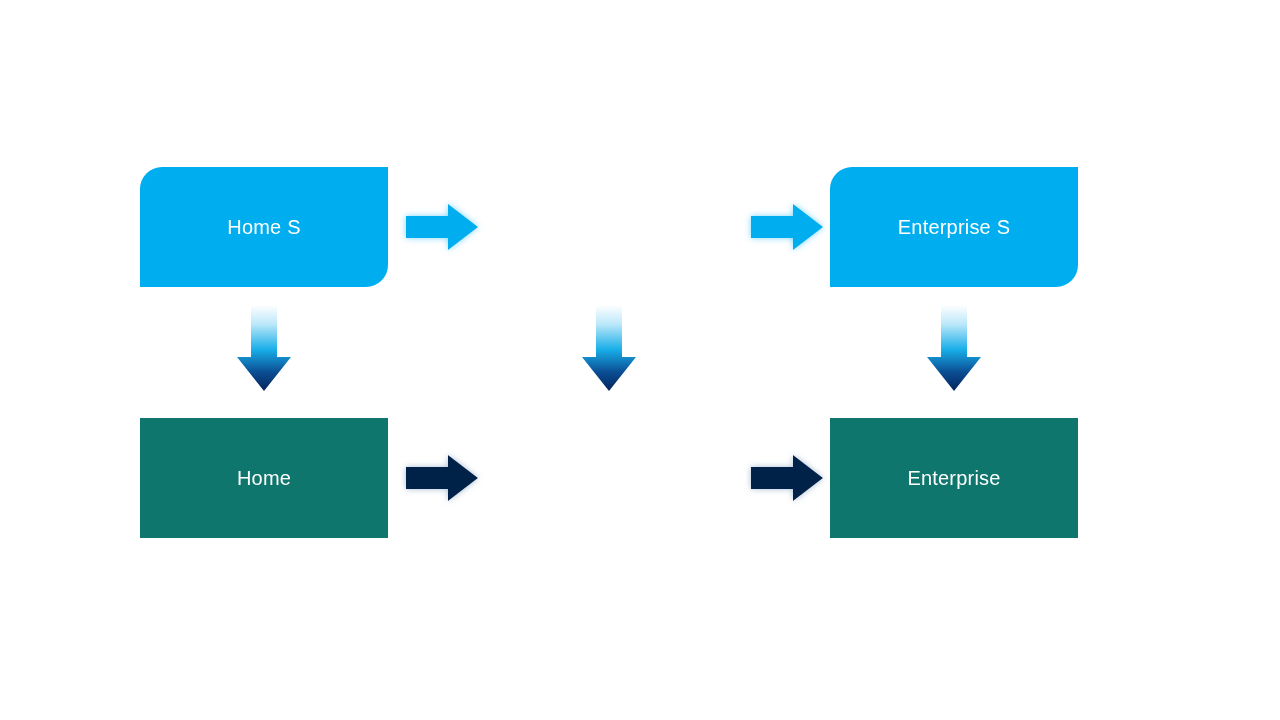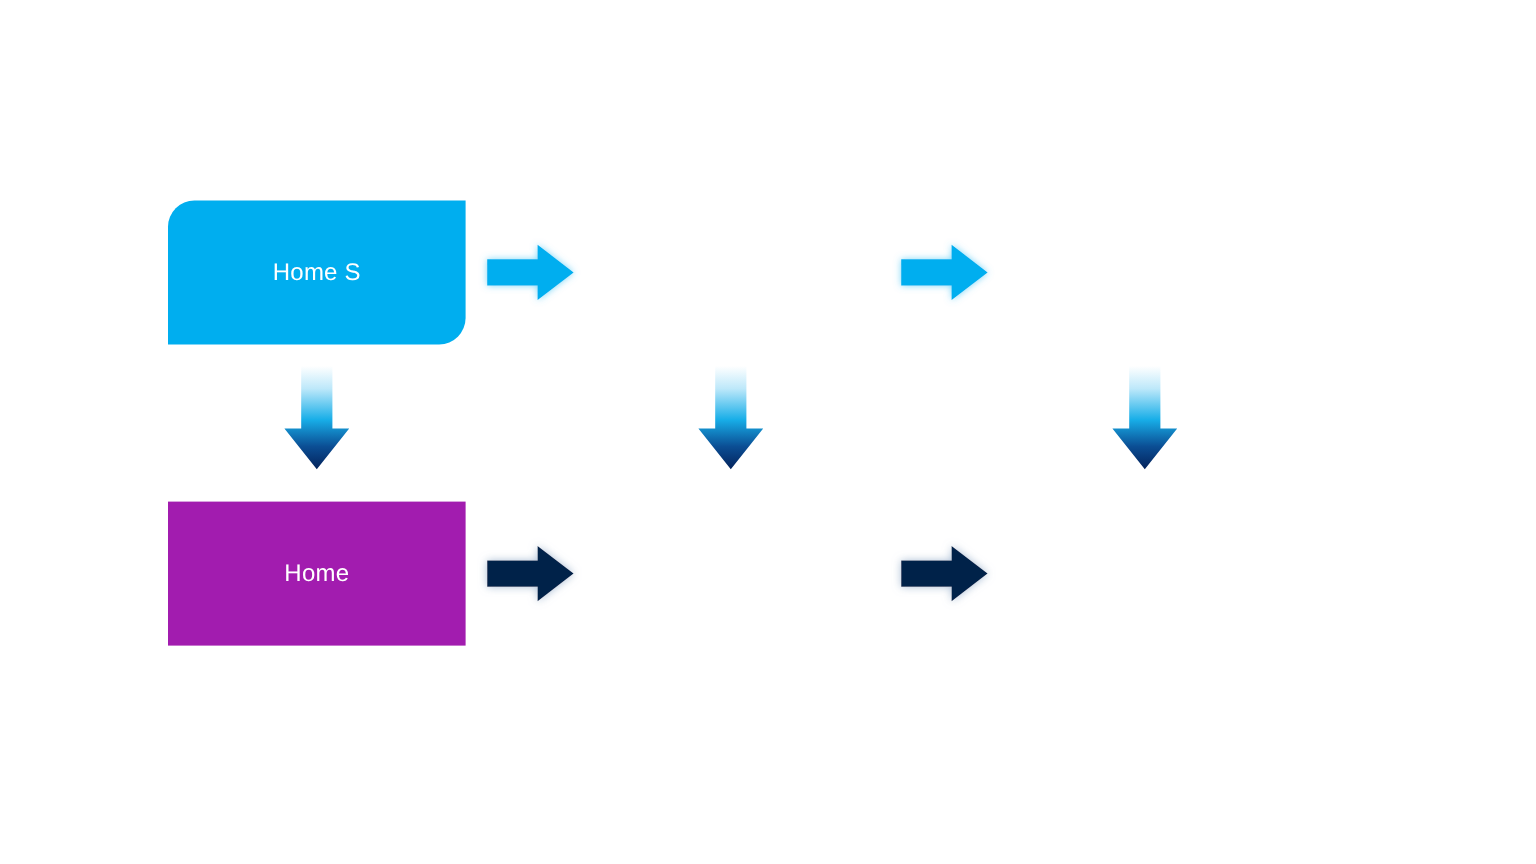--- a/index.html
+++ b/index.html
@@ -37,21 +37,21 @@
     width: 248px;
     height: 120px;
   }
 
   .node-box.tier-light {
     background: #00AEEF;
     border-radius: 22px 0 22px 0;
   }
 
   .node-box.tier-dark {
-    background: #a21caf;
+    background: #0f766e;
     border-radius: 0;
   }
 
   .node-label {
     color: #ffffff;
     font-size: 20px;
     font-weight: 400;
     letter-spacing: 0.2px;
     line-height: 1;
     text-align: center;
@@ -97,20 +97,23 @@
 </head>
 <body>
 
 <div id="diagram-canvas">
 
   <div class="node-box tier-light row-top col-1">
     <span class="node-label">Home S</span>
   </div>
 
 
+  <div class="node-box tier-light row-top col-3">
+    <span class="node-label">Enterprise S</span>
+  </div>
 
   <div class="arrow-h top-row gap-1">
     <svg viewBox="0 0 72 50" xmlns="http://www.w3.org/2000/svg">
       <defs>
         <filter id="glowLight1" x="-40%" y="-40%" width="180%" height="180%">
           <feGaussianBlur in="SourceAlpha" stdDeviation="3" result="b"></feGaussianBlur>
           <feFlood flood-color="#4FC8F5" flood-opacity="0.75" result="c"></feFlood>
           <feComposite in="c" in2="b" operator="in" result="g"></feComposite>
           <feMerge>
             <feMergeNode in="g"></feMergeNode>
@@ -182,20 +185,23 @@
       </defs>
       <path d="M14,0 L40,0 L40,52 L54,52 L27,86 L0,52 L14,52 Z" fill="url(#vgradC)"></path>
     </svg>
   </div>
 
   <div class="node-box tier-dark row-bottom col-1">
     <span class="node-label">Home</span>
   </div>
 
 
+  <div class="node-box tier-dark row-bottom col-3">
+    <span class="node-label">Enterprise</span>
+  </div>
 
   <div class="arrow-h bottom-row gap-1">
     <svg viewBox="0 0 72 50" xmlns="http://www.w3.org/2000/svg">
       <defs>
         <filter id="glowDark1" x="-45%" y="-45%" width="190%" height="190%">
           <feGaussianBlur in="SourceAlpha" stdDeviation="3.4" result="b"></feGaussianBlur>
           <feFlood flood-color="#9BB2CE" flood-opacity="0.85" result="c"></feFlood>
           <feComposite in="c" in2="b" operator="in" result="g"></feComposite>
           <feMerge>
             <feMergeNode in="g"></feMergeNode>

